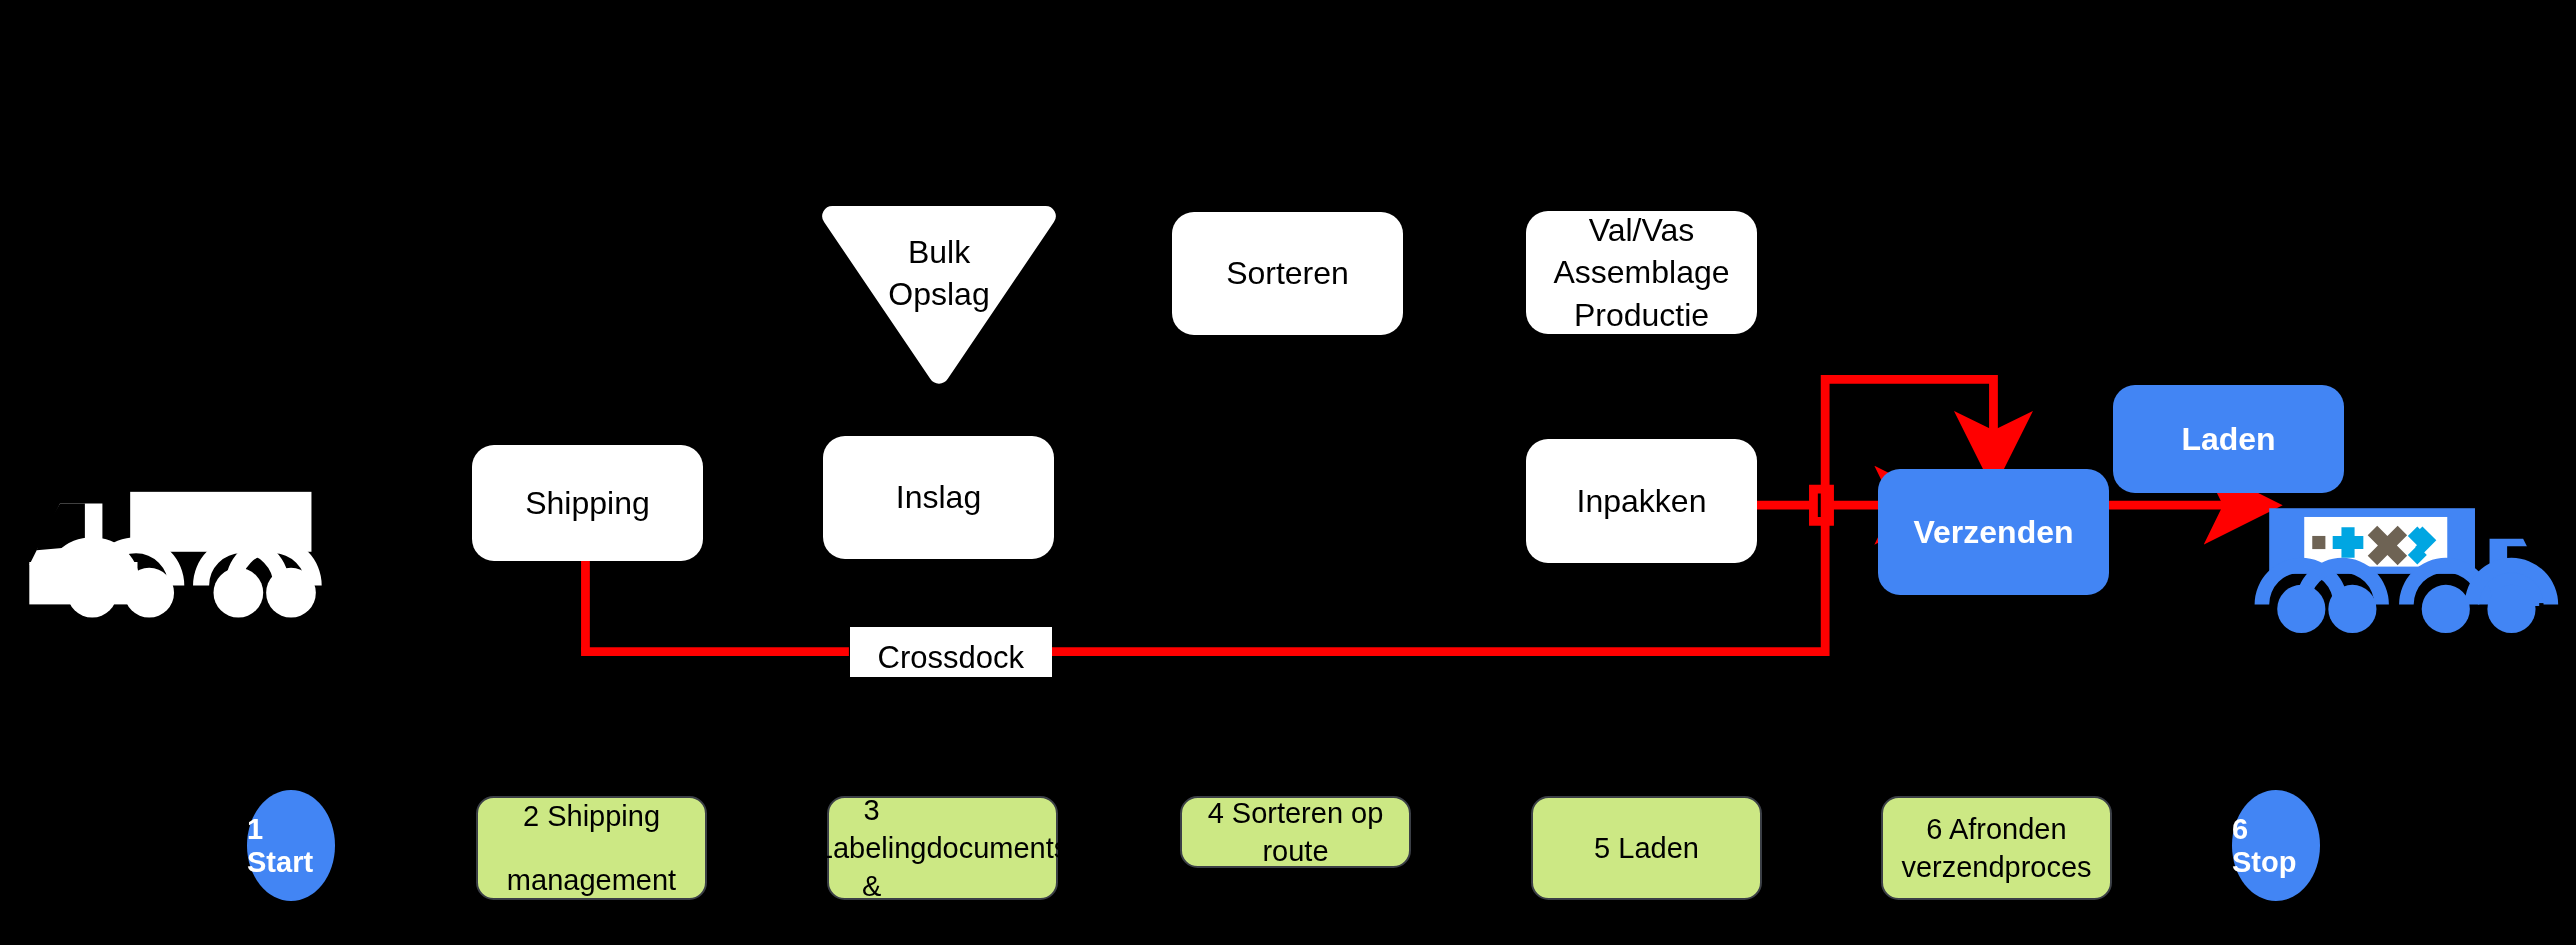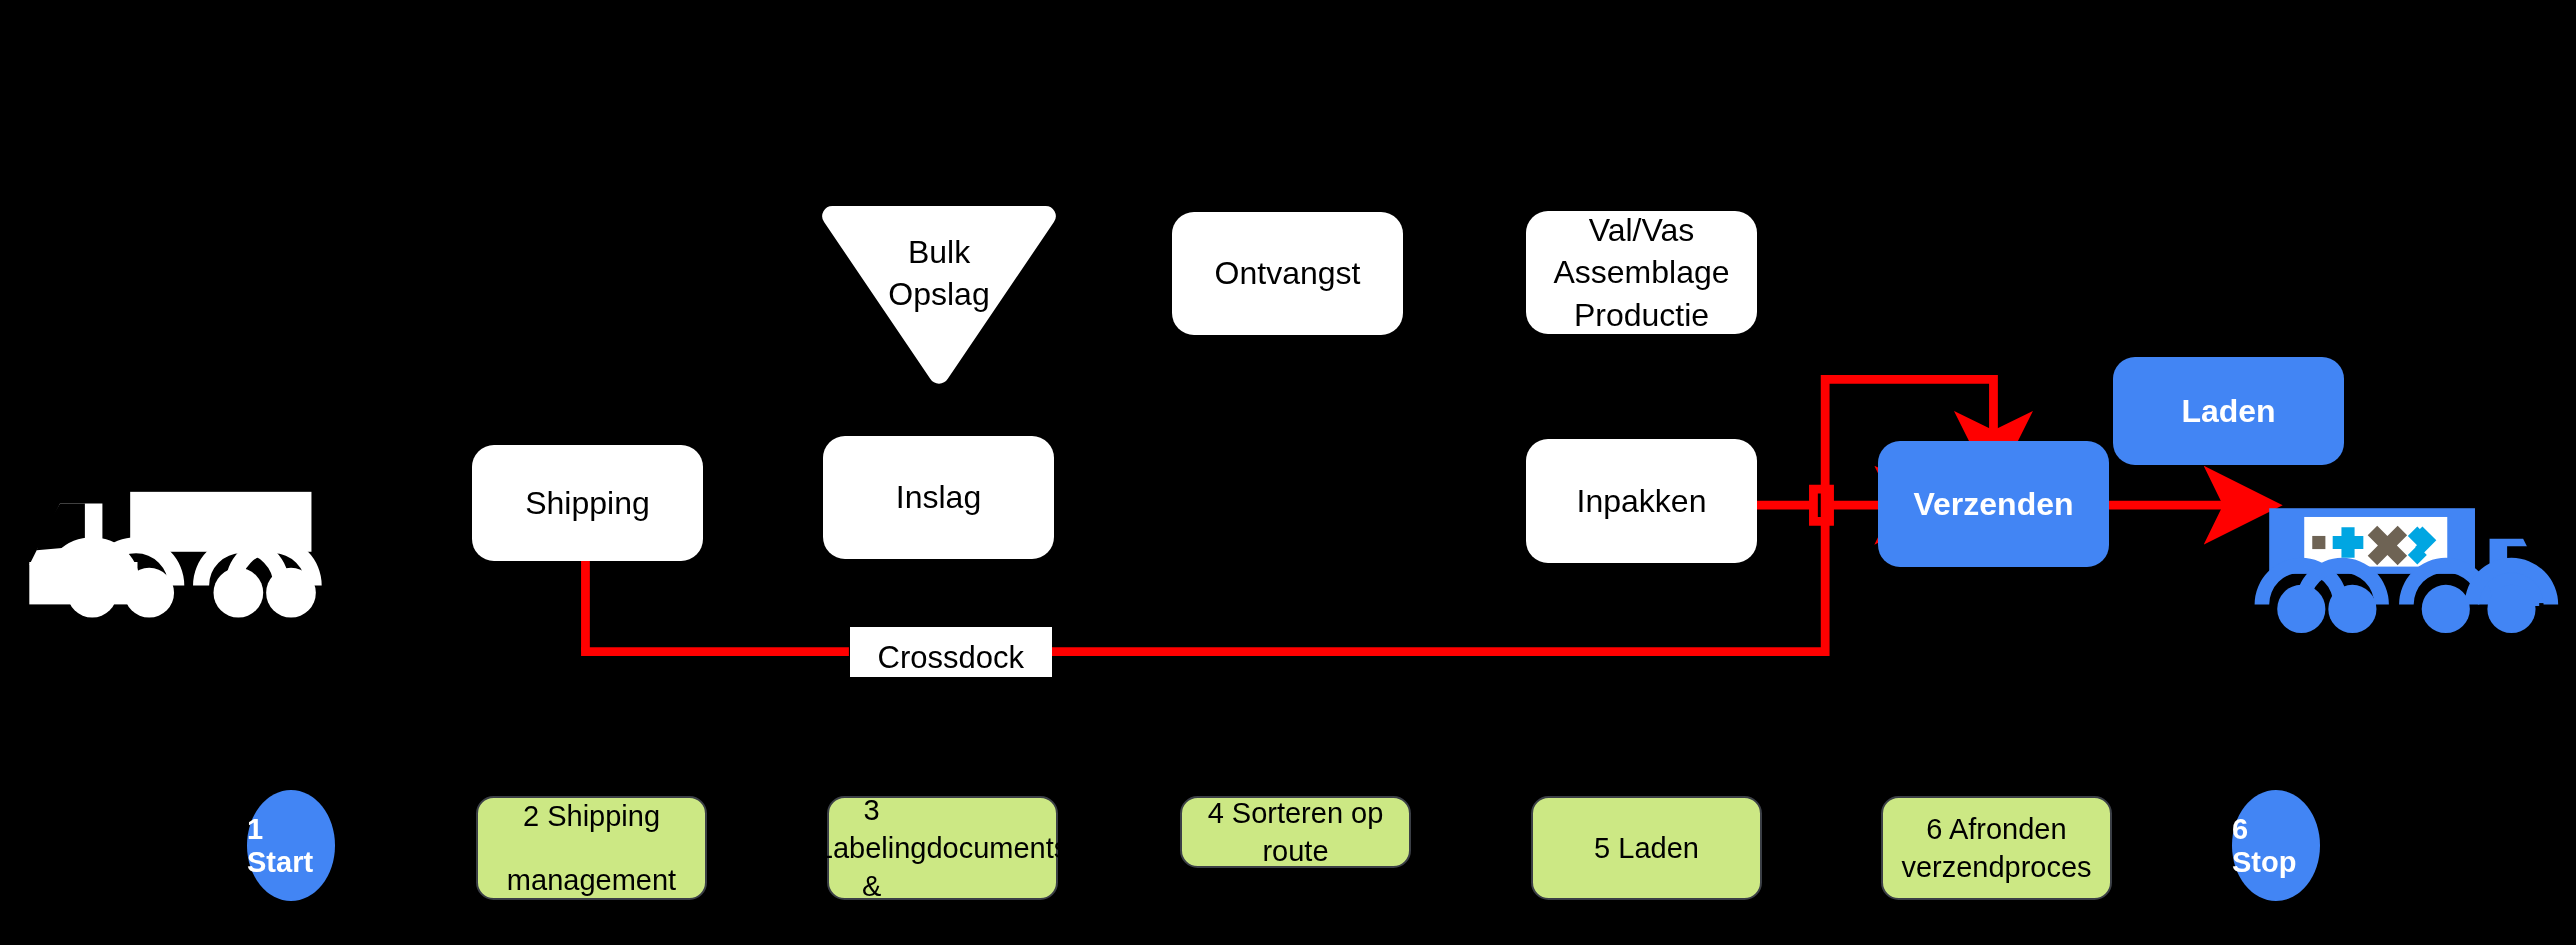--- a/index.html
+++ b/index.html
@@ -25,20 +25,21 @@
     color:#000000;
     border-radius:22px;
     font-size:32px;
   }
   .proc-blue{
     background:#4285F4;
     color:#ffffff;
     border-radius:22px;
     font-size:32px;
     font-weight:bold;
+    margin-top:28px;
   }
   .tri-wrap{position:absolute;}
   .tri-wrap svg{display:block;}
   .tri-label{
     position:absolute;
     left:0;right:0;
     text-align:center;
     color:#000;
     font-size:32px;
     line-height:1.32;
@@ -134,21 +135,21 @@
     </svg>
     <div class="tri-label" style="top:28px;">Bulk</div>
     <div class="tri-label" style="top:70px;">Opslag</div>
   </div>
 
   <div class="node proc-white" style="left:823px;top:436px;width:231px;height:123px;">
     <span>Inslag</span>
   </div>
 
   <div class="node proc-white" style="left:1172px;top:212px;width:231px;height:123px;">
-    <span>Ontvangst</span>
+    <span>Sorteren</span>
   </div>
 
 
   <div class="node proc-white" style="left:1526px;top:211px;width:231px;height:123px;flex-direction:column;">
     <span>Val/Vas</span>
     <span>Assemblage</span>
     <span>Productie</span>
   </div>
 
   <div class="node proc-white" style="left:1526px;top:439px;width:231px;height:124px;">

